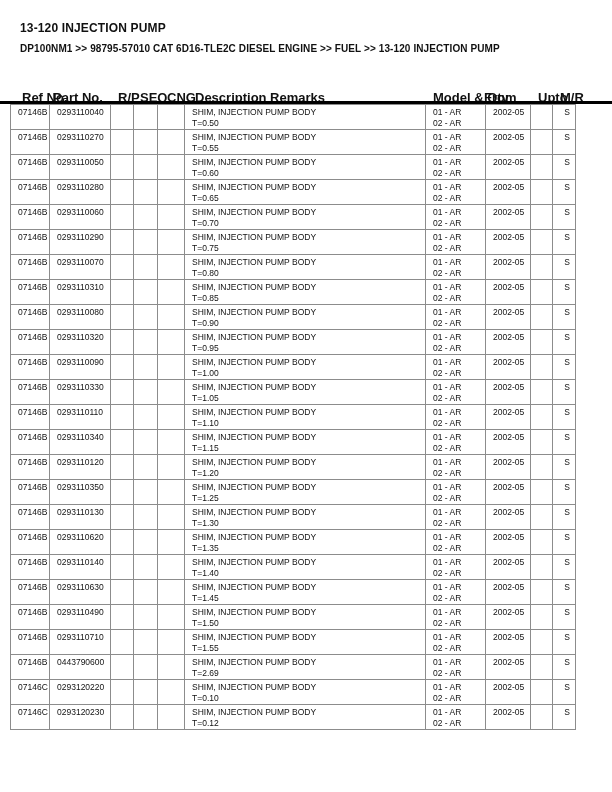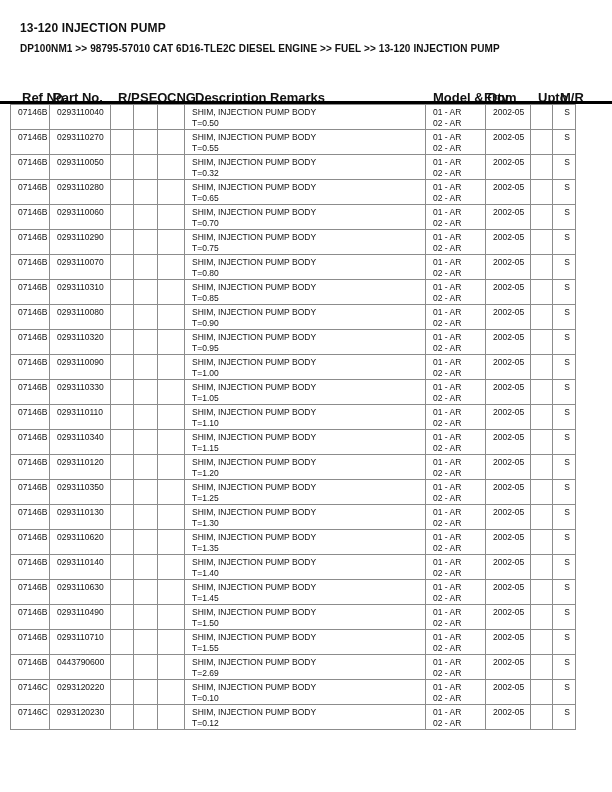--- a/index.html
+++ b/index.html
@@ -115,21 +115,21 @@
     <td class="c-mr">S</td>
   </tr>
       <tr>
     <td class="c-ref">07146B</td>
     <td class="c-part">0293110050</td>
     <td class="c-blank"></td>
     <td class="c-blank"></td>
     <td class="c-blank"></td>
     <td class="c-desc">
       <div>SHIM, INJECTION PUMP BODY</div>
-      <div>T=0.32</div>
+      <div>T=0.60</div>
     </td>
     <td class="c-model">
       <div>01 - AR</div>
       <div>02 - AR</div>
     </td>
     <td class="c-from">2002-05</td>
     <td class="c-blank"></td>
     <td class="c-mr">S</td>
   </tr>
       <tr>

